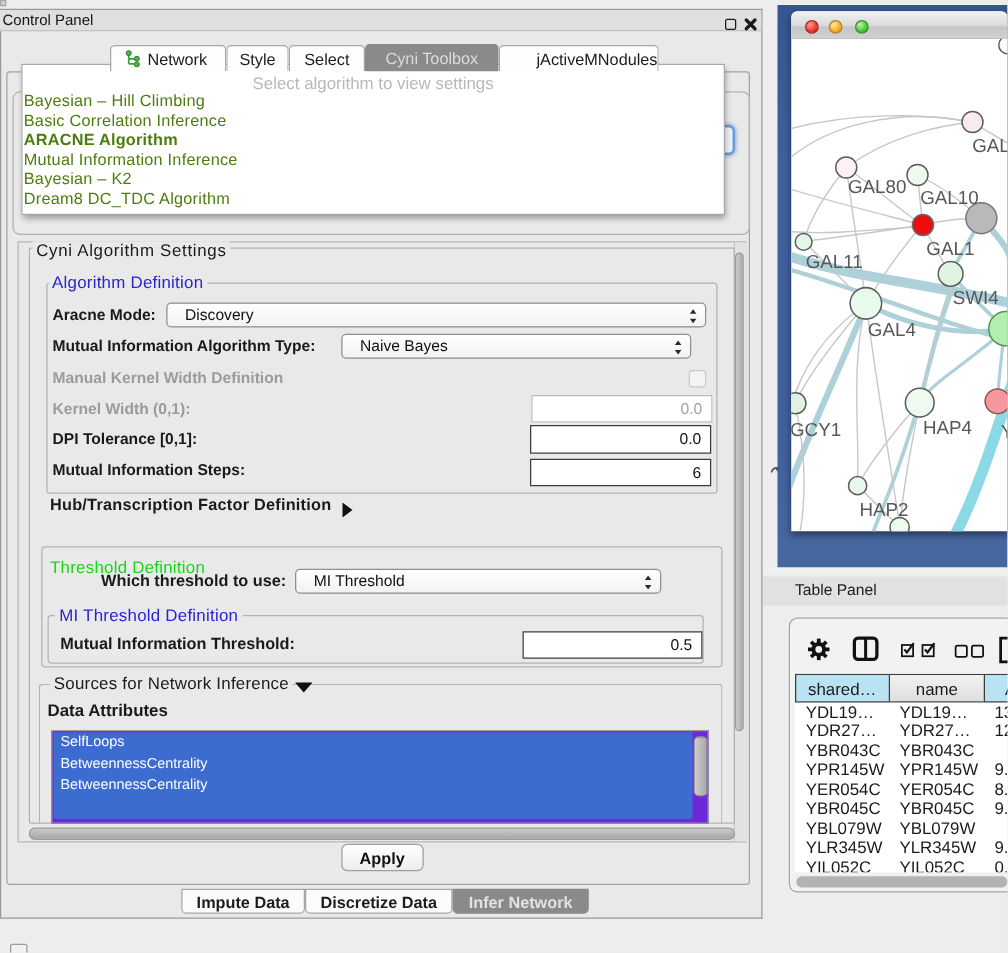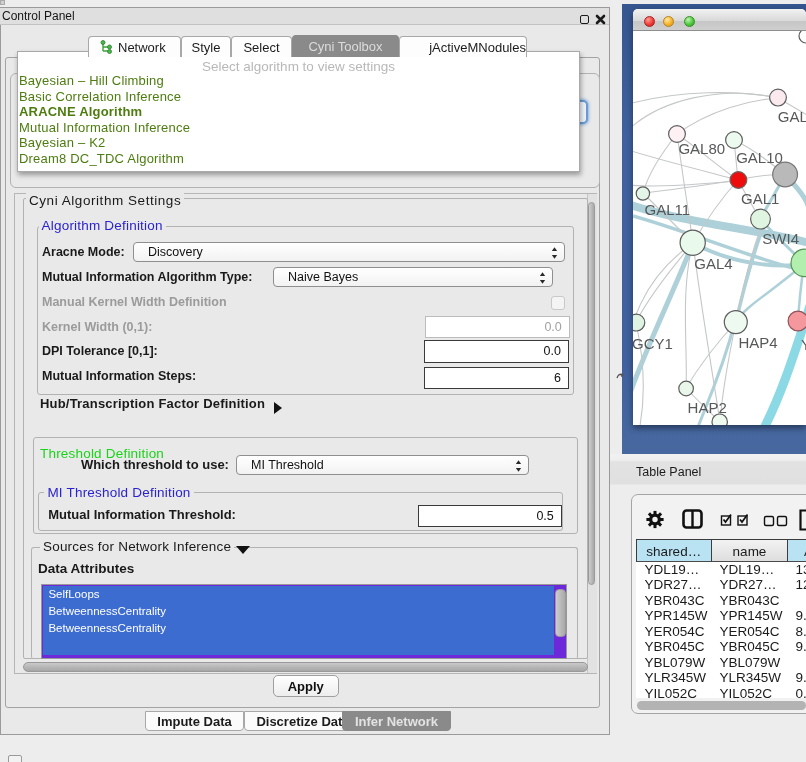--- a/index.html
+++ b/index.html
@@ -382,20 +382,20 @@
           <div class="litem">BetweennessCentrality</div>
         </div>
         <div class="vsb-thumb" style="left:512.6px; top:3.7px; width:11px; height:48px;"></div>
       </div>
 
       <div id="applybtn">Apply</div>
     </div>
 
     <div class="btab" style="left:145px; width:99px;">Impute Data</div>
     <div class="btab" style="left:244px; width:118px;">Discretize Data</div>
-    <div class="btab btabsel" style="left:342px; width:109px;">Infer Network</div>
+    <div class="btab btabsel" style="left:362px; width:109px;">Infer Network</div>
   </div>
 
   <svg class="abs" style="left:616px; top:372px;" width="8" height="8" viewBox="0 0 8 8">
       <path d="M1 6 C2 3, 4 1.5, 7 2.5 L4.5 3.2 M7 2.5 L5.6 4.8" stroke="#555" stroke-width="1.3" fill="none"></path>
     </svg>
   <div class="abs" style="left:8px; top:755px; width:14px; height:10px; border:1px solid #9a9a9a; border-radius:2px; background:#f2f2f2;"></div>
 </div>
 
 </body></html>

